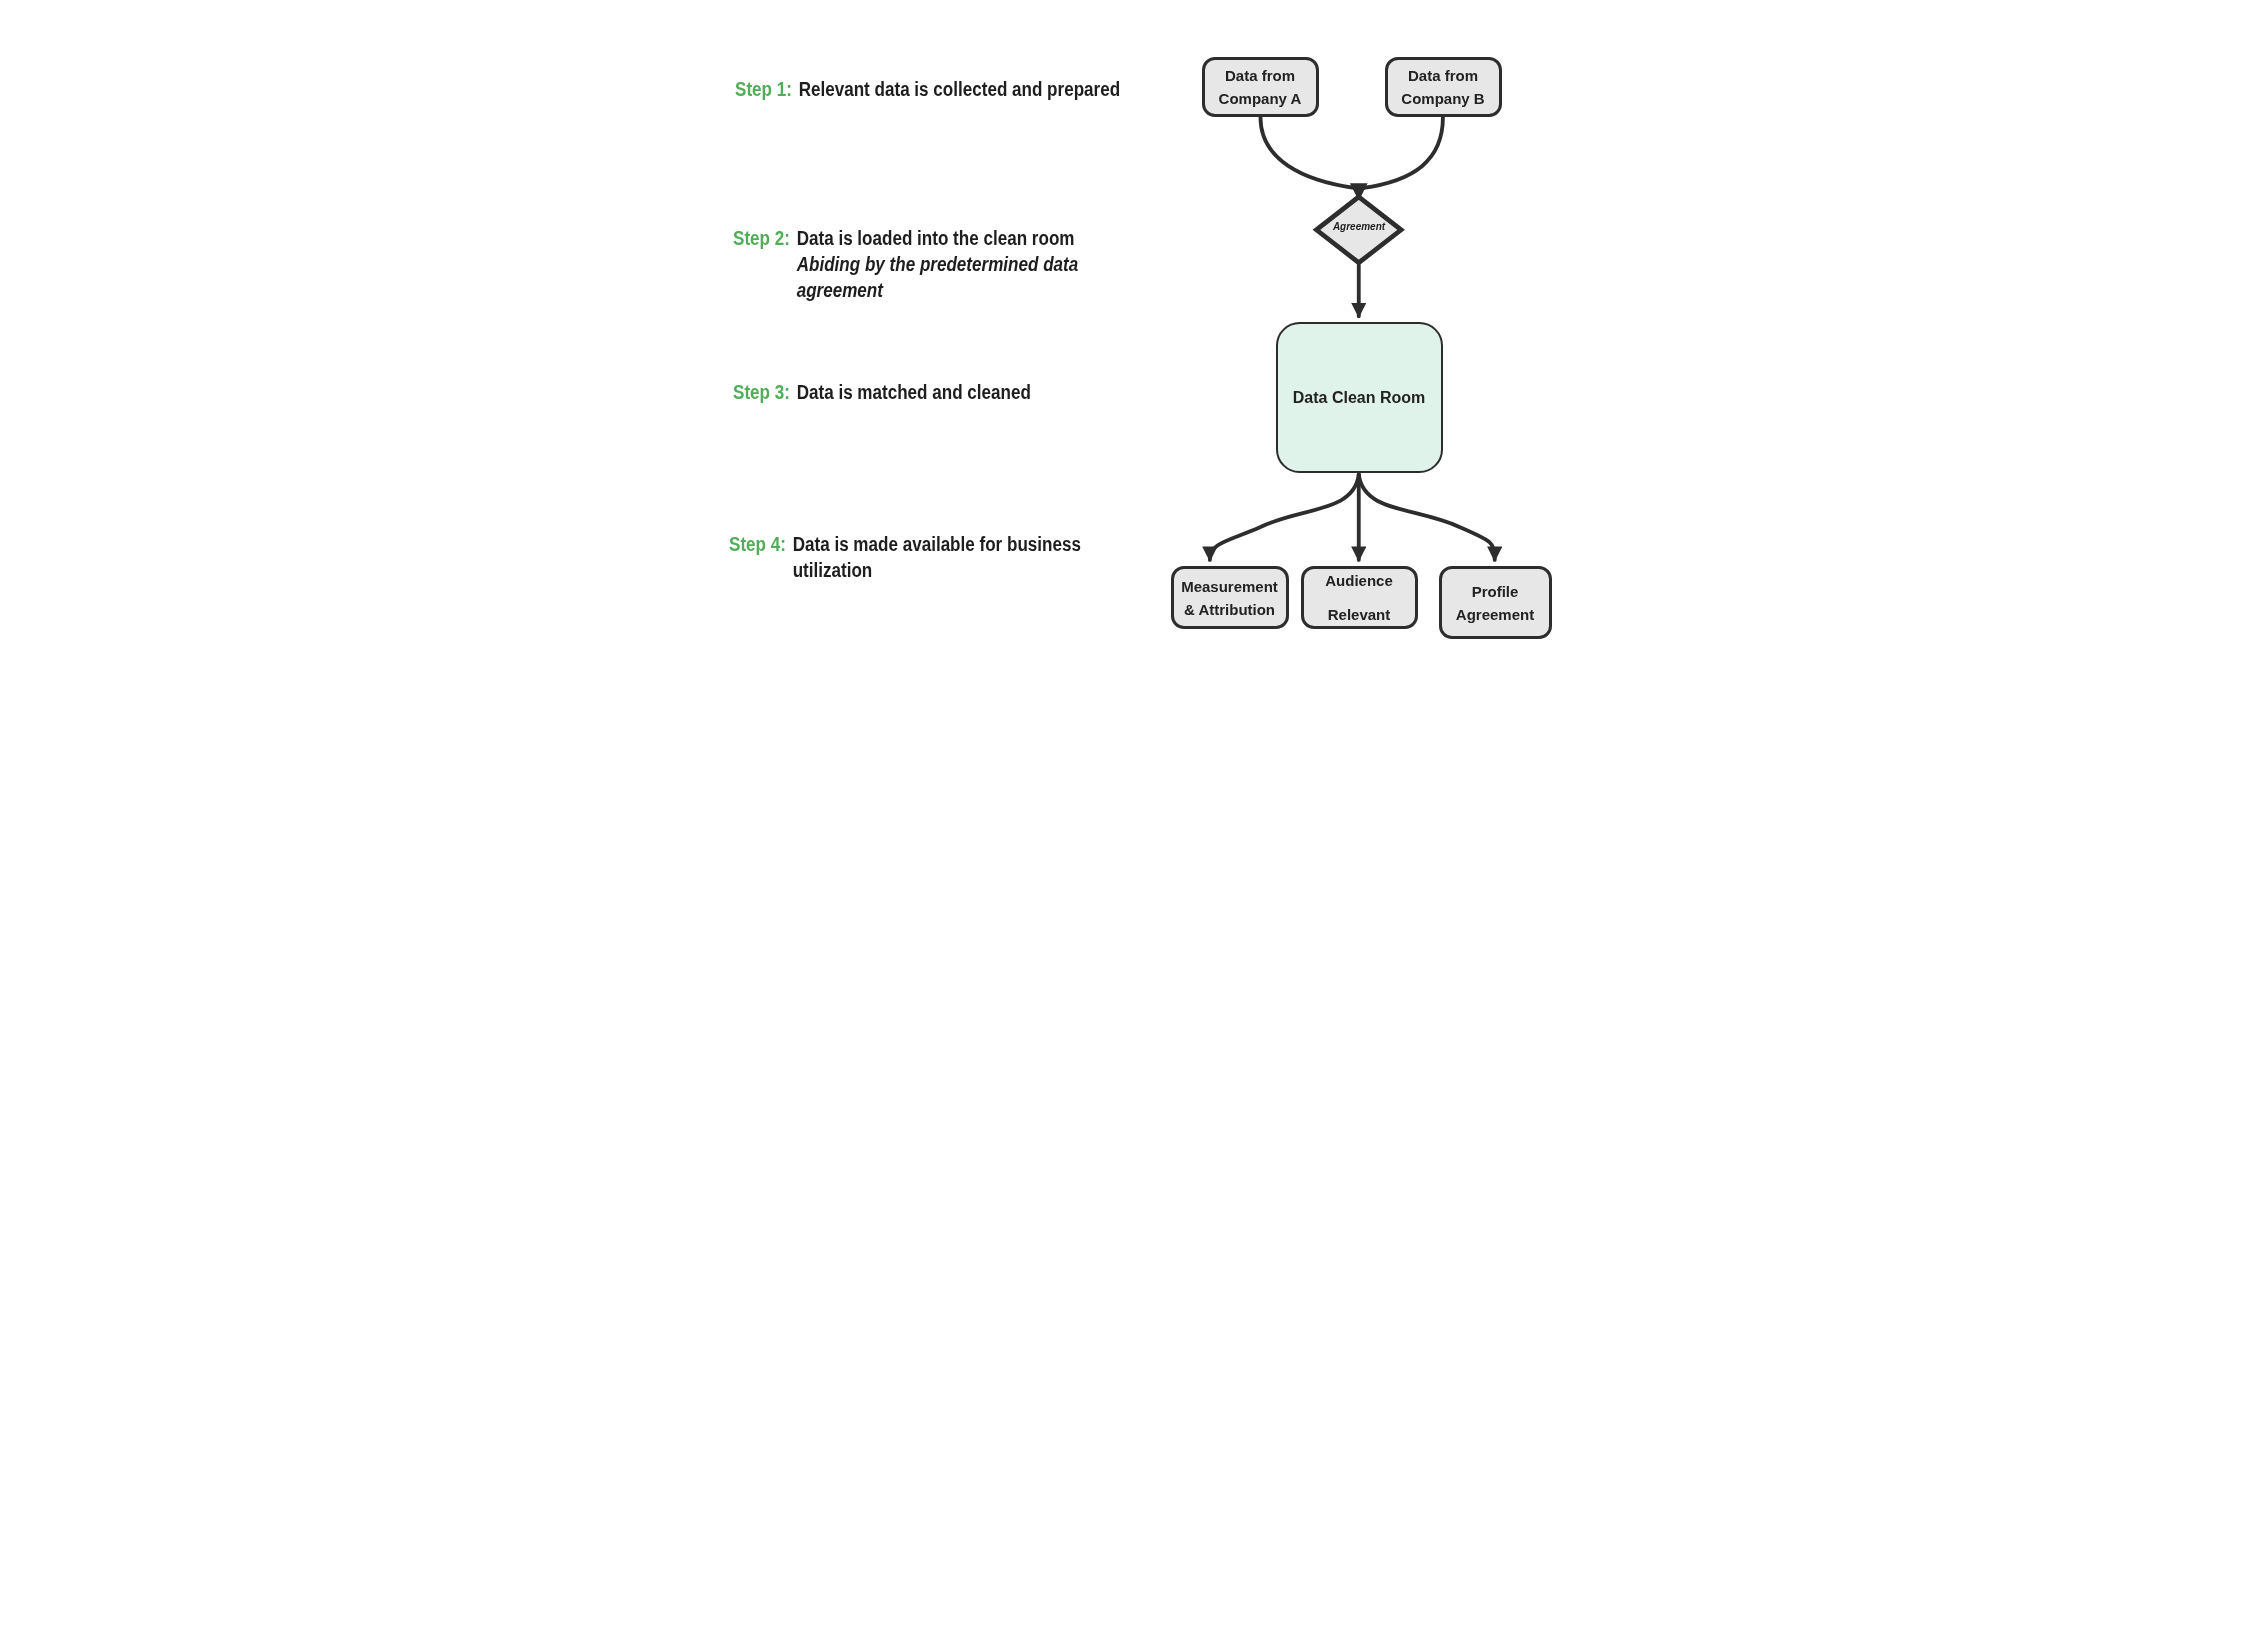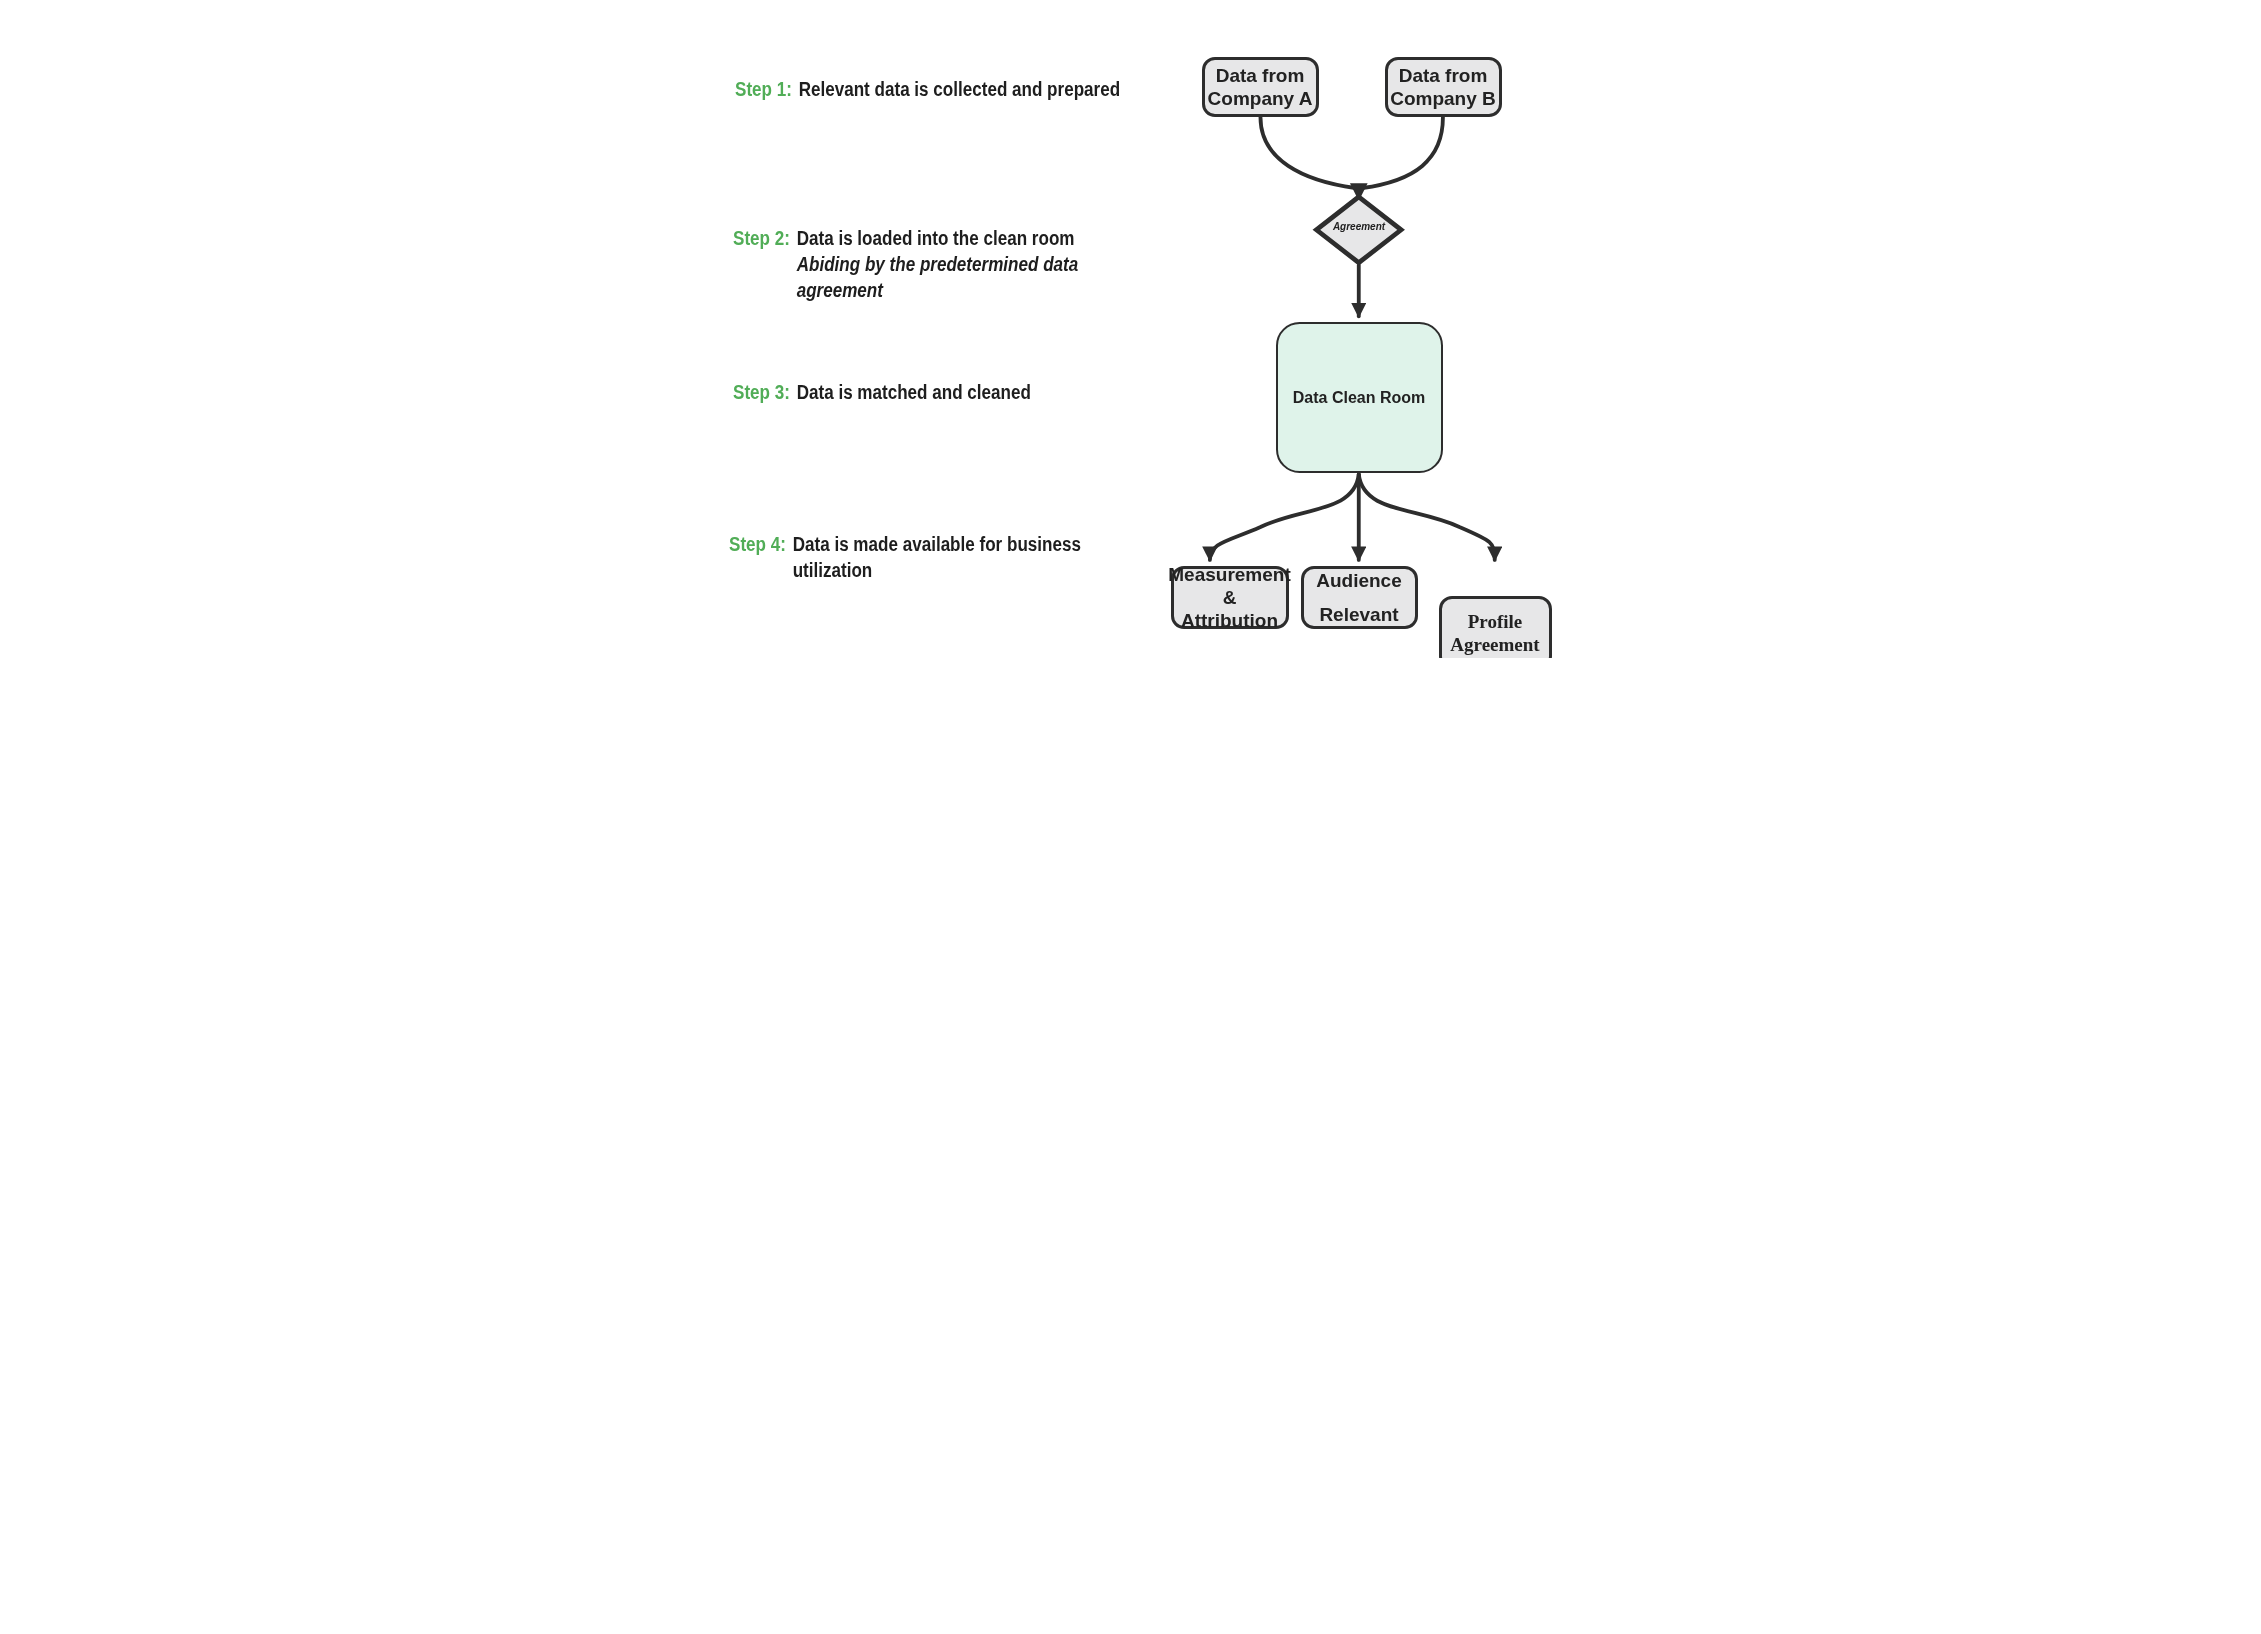--- a/index.html
+++ b/index.html
@@ -66,37 +66,37 @@
     position:absolute;
     z-index:1;
     display:flex;
     flex-direction:column;
     align-items:center;
     justify-content:center;
     text-align:center;
     background:var(--node-fill);
     border:3.5px solid var(--stroke);
     border-radius:13px;
-    font-size:19px;
+    font-size:15px;
     font-weight:700;
     line-height:23px;
     color:#222;
   }
   .node-a{left:523px;top:53px;width:117px;height:60px;}
   .node-b{left:706px;top:53px;width:117px;height:60px;}
   .node-room{
     left:597px;top:318px;width:167px;height:151px;
     background:var(--room-fill);
     border-width:2.9px;
     border-radius:23.6px;
     font-size:16px;
   }
   .node-out1{left:492px;top:562px;width:118px;height:63px;}
   .node-out2{left:622px;top:562px;width:117px;height:63px;justify-content:space-between;}
-  .node-out3{left:760px;top:592px;width:113px;height:73px;font-family:Liberation Serif, serif;}
+  .node-out3{left:760px;top:562px;width:113px;height:73px;}
 
   .diamond-label{
     position:absolute;
     z-index:1;
     left:638px;top:217px;width:85px;
     text-align:center;
     font-size:10px;
     font-weight:700;
     font-style:italic;
     color:#222;

